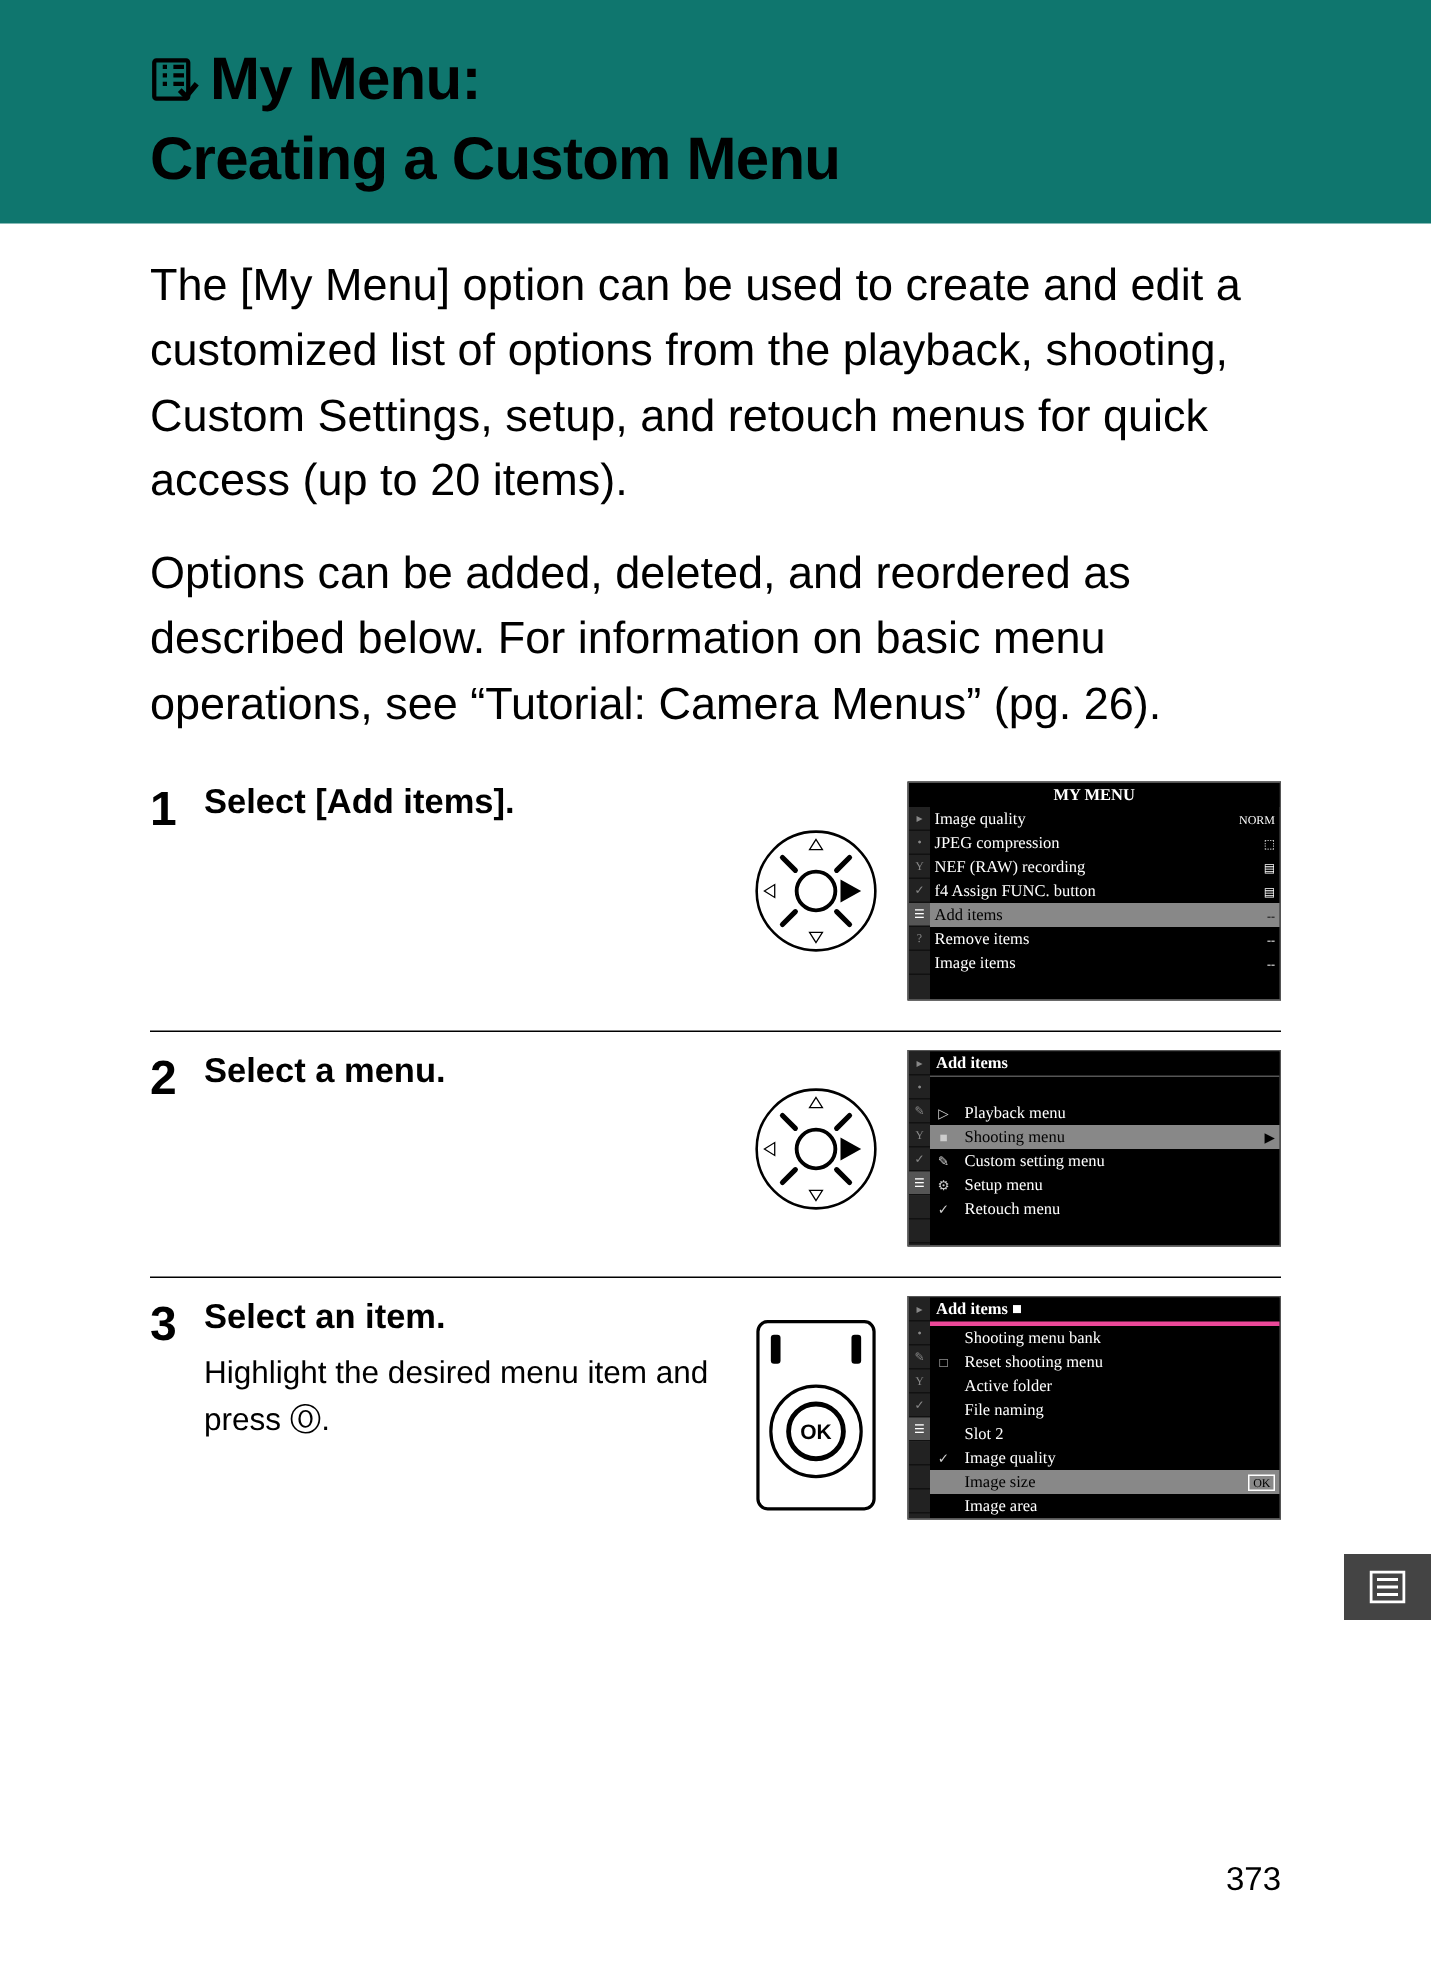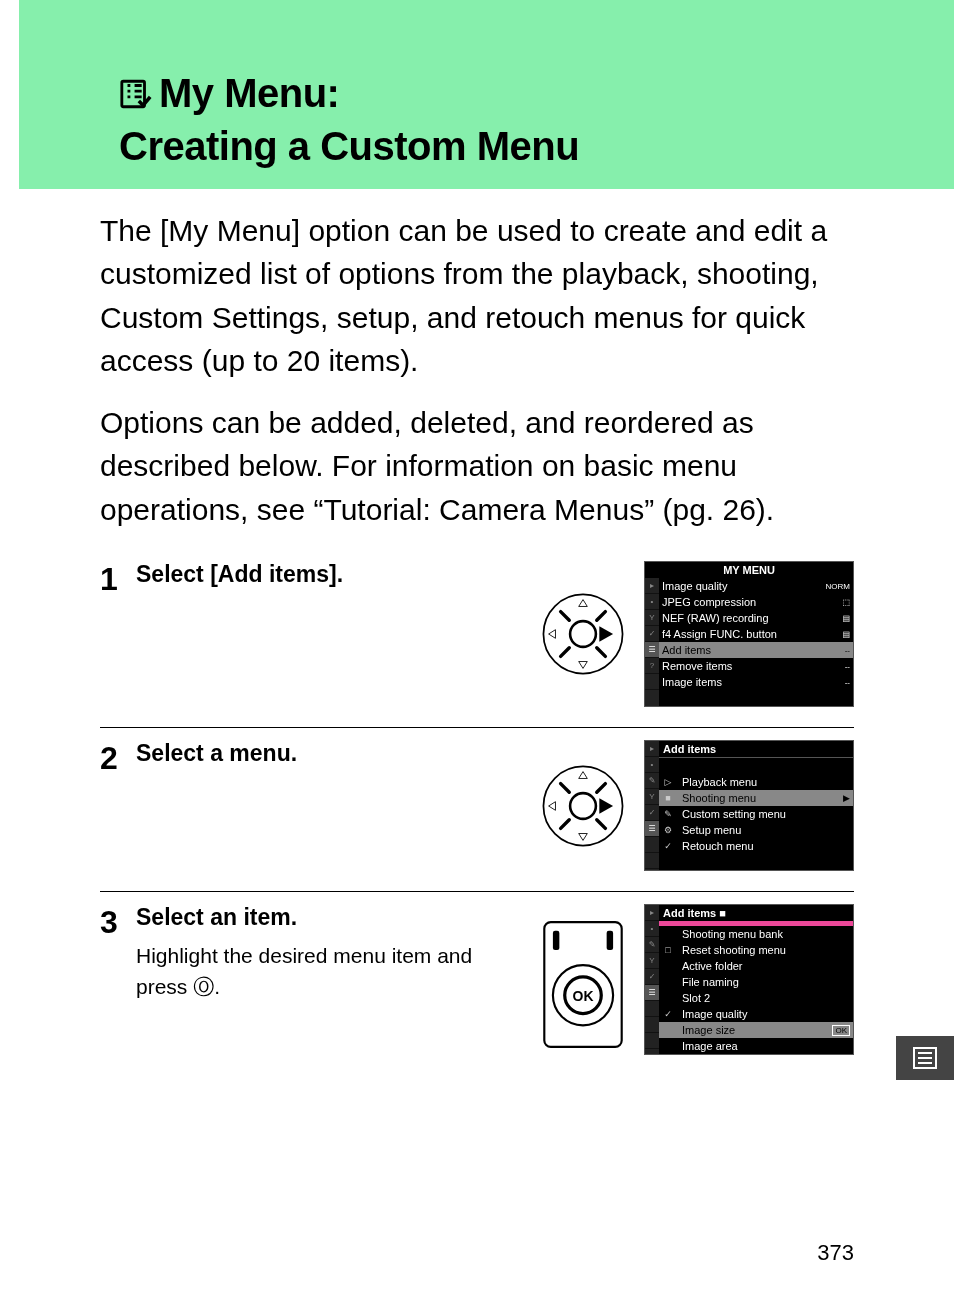--- a/index.html
+++ b/index.html
@@ -5,24 +5,23 @@
   * { margin: 0; padding: 0; box-sizing: border-box; }
   body {
     width: 954px;
     height: 1314px;
     background: #fff;
     font-family: "Myriad Pro", "Segoe UI", Arial, sans-serif;
     color: #000;
     position: relative;
   }
   .header-band {
-    background: #86efac;
-    padding: 69px 0 18px 100px;
+    background: #0f766e;
+    padding: 29px 0 18px 100px;
     margin-bottom: 20px;
-    margin-left: 19px;
   }
   .icon-mymenu {
     display: inline-block;
     vertical-align: -4px;
     margin-right: 6px;
   }
   h1 {
     font-size: 40px;
     font-weight: 700;
     line-height: 1.22;
@@ -87,23 +86,23 @@
     width: 86px; height: 86px;
     position: relative;
   }
   .dpad svg { width: 100%; height: 100%; }
   .okbtn {
     width: 86px; height: 120px;
     position: relative;
   }
   
   .lcd {
-    width: 210px;
+    width: 249px;
     background: #000;
-    font-family: Liberation Sans, sans-serif;
+    font-family: Liberation Serif, serif;
     font-size: 11px;
     color: #fff;
     border: 1px solid #555;
   }
   .lcd-header {
     background: #000;
     text-align: center;
     font-weight: 700;
     padding: 2px 0;
     font-size: 11px;
@@ -339,21 +338,21 @@
               <div>•</div>
               <div>✎</div>
               <div>Y</div>
               <div>✓</div>
               <div class="active">☰</div>
               <div></div>
               <div></div>
               <div></div>
           </div>
           <div class="lcd-main">
-            <div class="lcd-header left" style="text-align:left;padding-left:4px;border-bottom:5px solid #ec4899">Add items ■</div>
+            <div class="lcd-header left" style="text-align:left;padding-left:4px;border-bottom:3px solid #ec4899">Add items ■</div>
             <div id="lcd3-main">
                 <div class="row2">
                   <span class="ic"></span>
                   <span style="flex:1">Shooting menu bank</span>
                   <span style="font-size:8px;border:none;padding:0 2px"></span>
                 </div>
                 <div class="row2">
                   <span class="ic">□</span>
                   <span style="flex:1">Reset shooting menu</span>
                   <span style="font-size:8px;border:none;padding:0 2px"></span>

